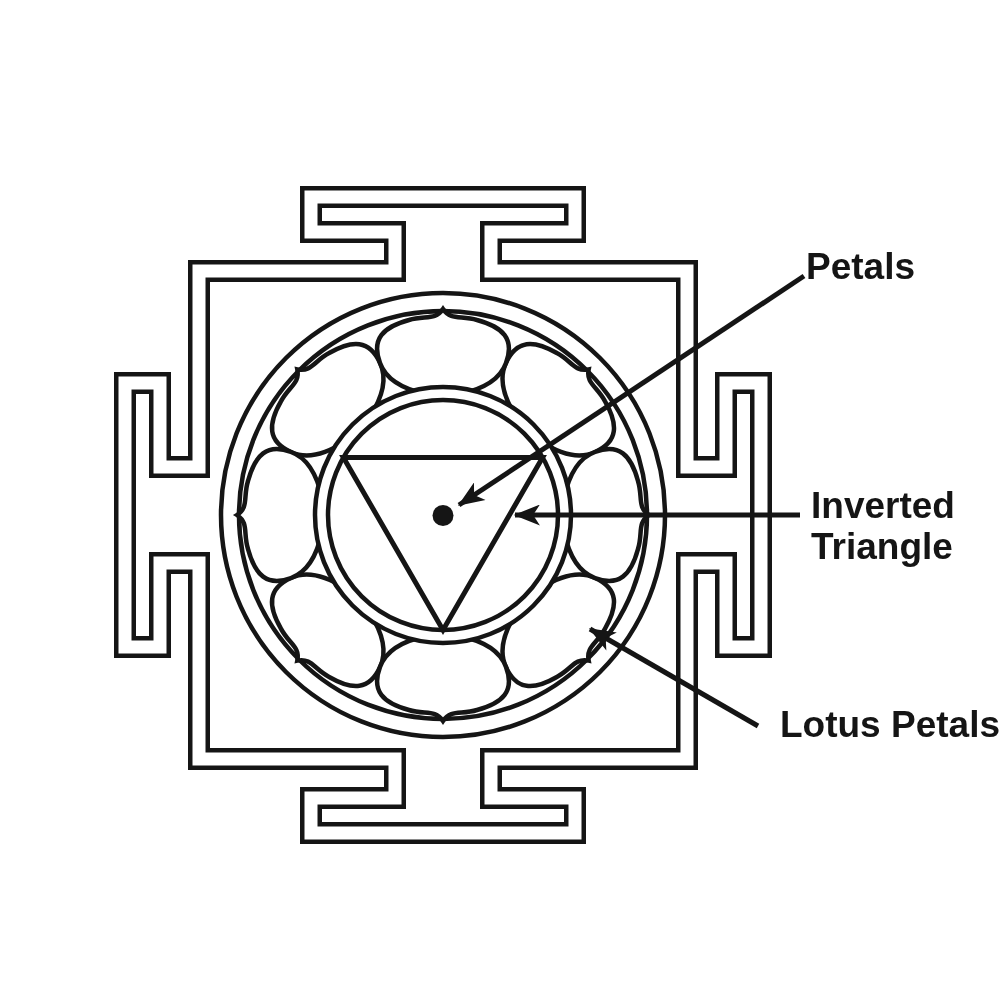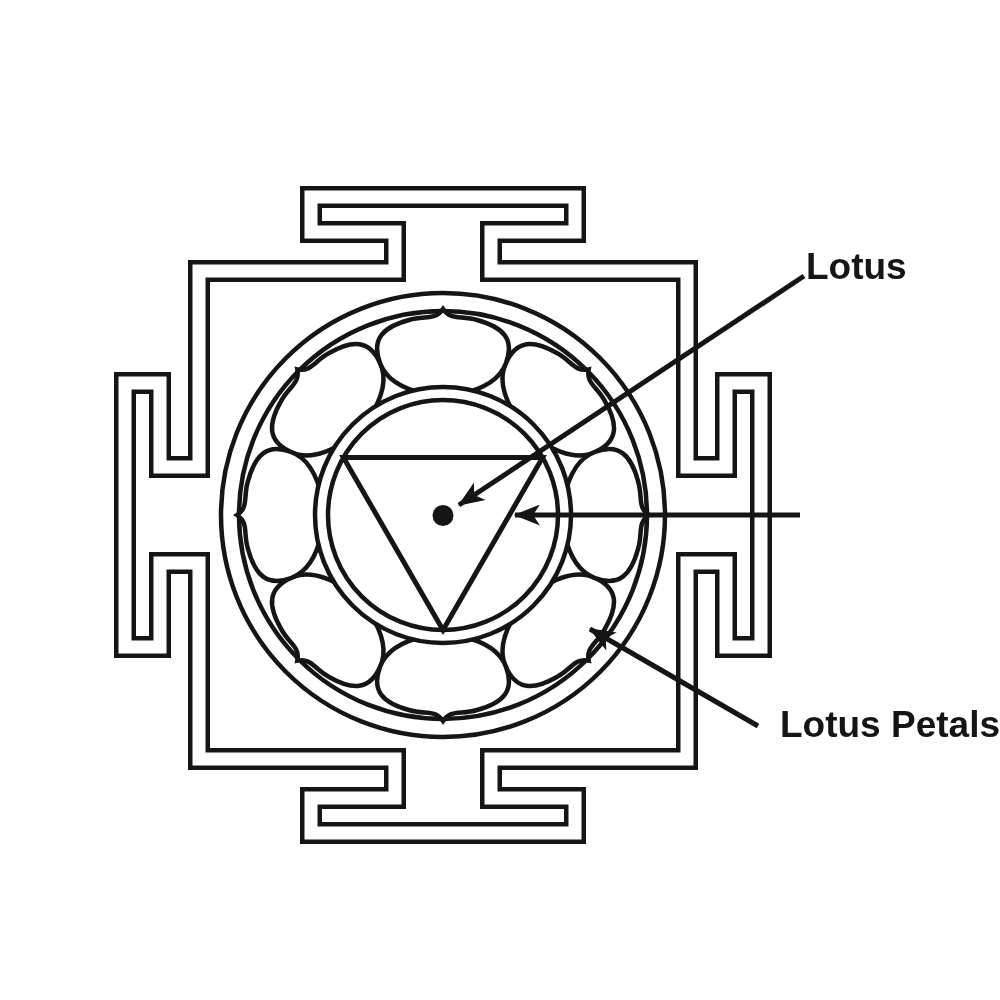--- a/index.html
+++ b/index.html
@@ -86,16 +86,18 @@
 
     <circle cx="443" cy="515.5" r="10.5" class="fill-line"></circle>
 
     <g class="stroke-line" stroke-width="5">
       <line x1="804" y1="276" x2="459" y2="505" marker-end="url(#ah)"></line>
       <line x1="800" y1="515" x2="515" y2="515" marker-end="url(#ah)"></line>
       <line x1="758" y1="726" x2="590" y2="629" marker-end="url(#ah)"></line>
     </g>
   </svg>
 
-  <div class="label" id="label-bindu">Lotus</div>
+  <div class="label" id="label-bindu">Petals</div>
+  <div class="label" id="label-inverted-triangle">Inverted
+Triangle</div>
   <div class="label" id="label-lotus-petals">Lotus Petals</div>
 
 </div>
 
 </body></html>

